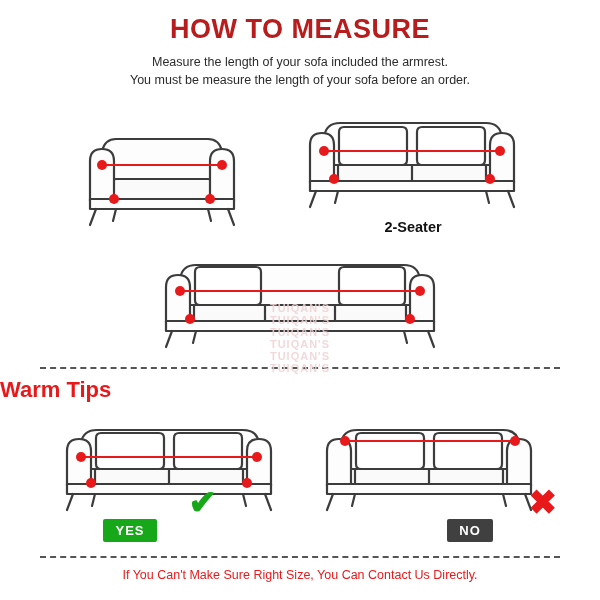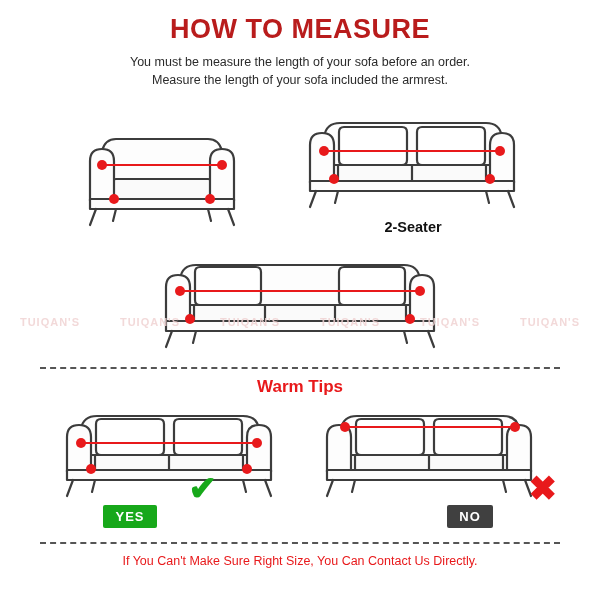--- a/index.html
+++ b/index.html
@@ -43,25 +43,25 @@
   .sofa-block {
     text-align: center;
   }
   .caption {
     font-size: 14.5px;
     font-weight: bold;
     color: #111;
     margin-top: 2px;
   }
   .warm-tips {
-    text-align: center;
+    text-align: left;
     color: #e8191b;
-    font-size: 17px;
-    font-weight: bold;
-    margin: 6px 0 2px 0;
+    font-size: 22px;
+    font-weight: bold;
+    margin: 6px 0 10px 0;
   }
   .divider {
     border-top: 2px dashed #555;
     margin: 8px 40px;
     height: 0;
   }
   .footer {
     text-align: center;
     color: #e8191b;
     font-size: 12.5px;
@@ -88,20 +88,21 @@
   .watermark-band {
     position: absolute;
     left: 0;
     top: 288px;
     width: 600px;
     height: 40px;
     display: flex;
     justify-content: space-around;
     align-items: center;
     pointer-events: none;
+    flex-direction: column;
   }
   .wm {
     color: #f0d3d3;
     font-size: 11px;
     font-weight: bold;
     letter-spacing: 1px;
     opacity: 0.85;
   }
   .badge-row {
     display: flex;
@@ -112,22 +113,22 @@
   }
   .badge-cell { text-align: center; position: relative; width: 190px; }
 </style>
 </head>
 <body>
 
 <div class="page">
 
   <div class="title">HOW TO MEASURE</div>
 
+  <div class="subtitle">Measure the length of your sofa included the armrest.</div>
   <div class="subtitle">You must be measure the length of your sofa before an order.</div>
-  <div class="subtitle">Measure the length of your sofa included the armrest.</div>
 
   <div class="row" style="margin-top:14px; gap:46px;">
 
     <div class="sofa-block">
       <svg width="180" height="110" viewBox="0 0 180 110">
         <g fill="none" stroke="#3c3c3c" stroke-width="2.2" stroke-linejoin="round" stroke-linecap="round">
 
           <path d="M30 30 q3 -12 14 -12 h92 q11 0 14 12 l3 30 h-126 z" fill="#fdfdfd"></path>
 
           <path d="M44 58 h92 q7 0 7 8 v12 h-106 v-12 q0 -8 7 -8 z" fill="#fafafa"></path>

